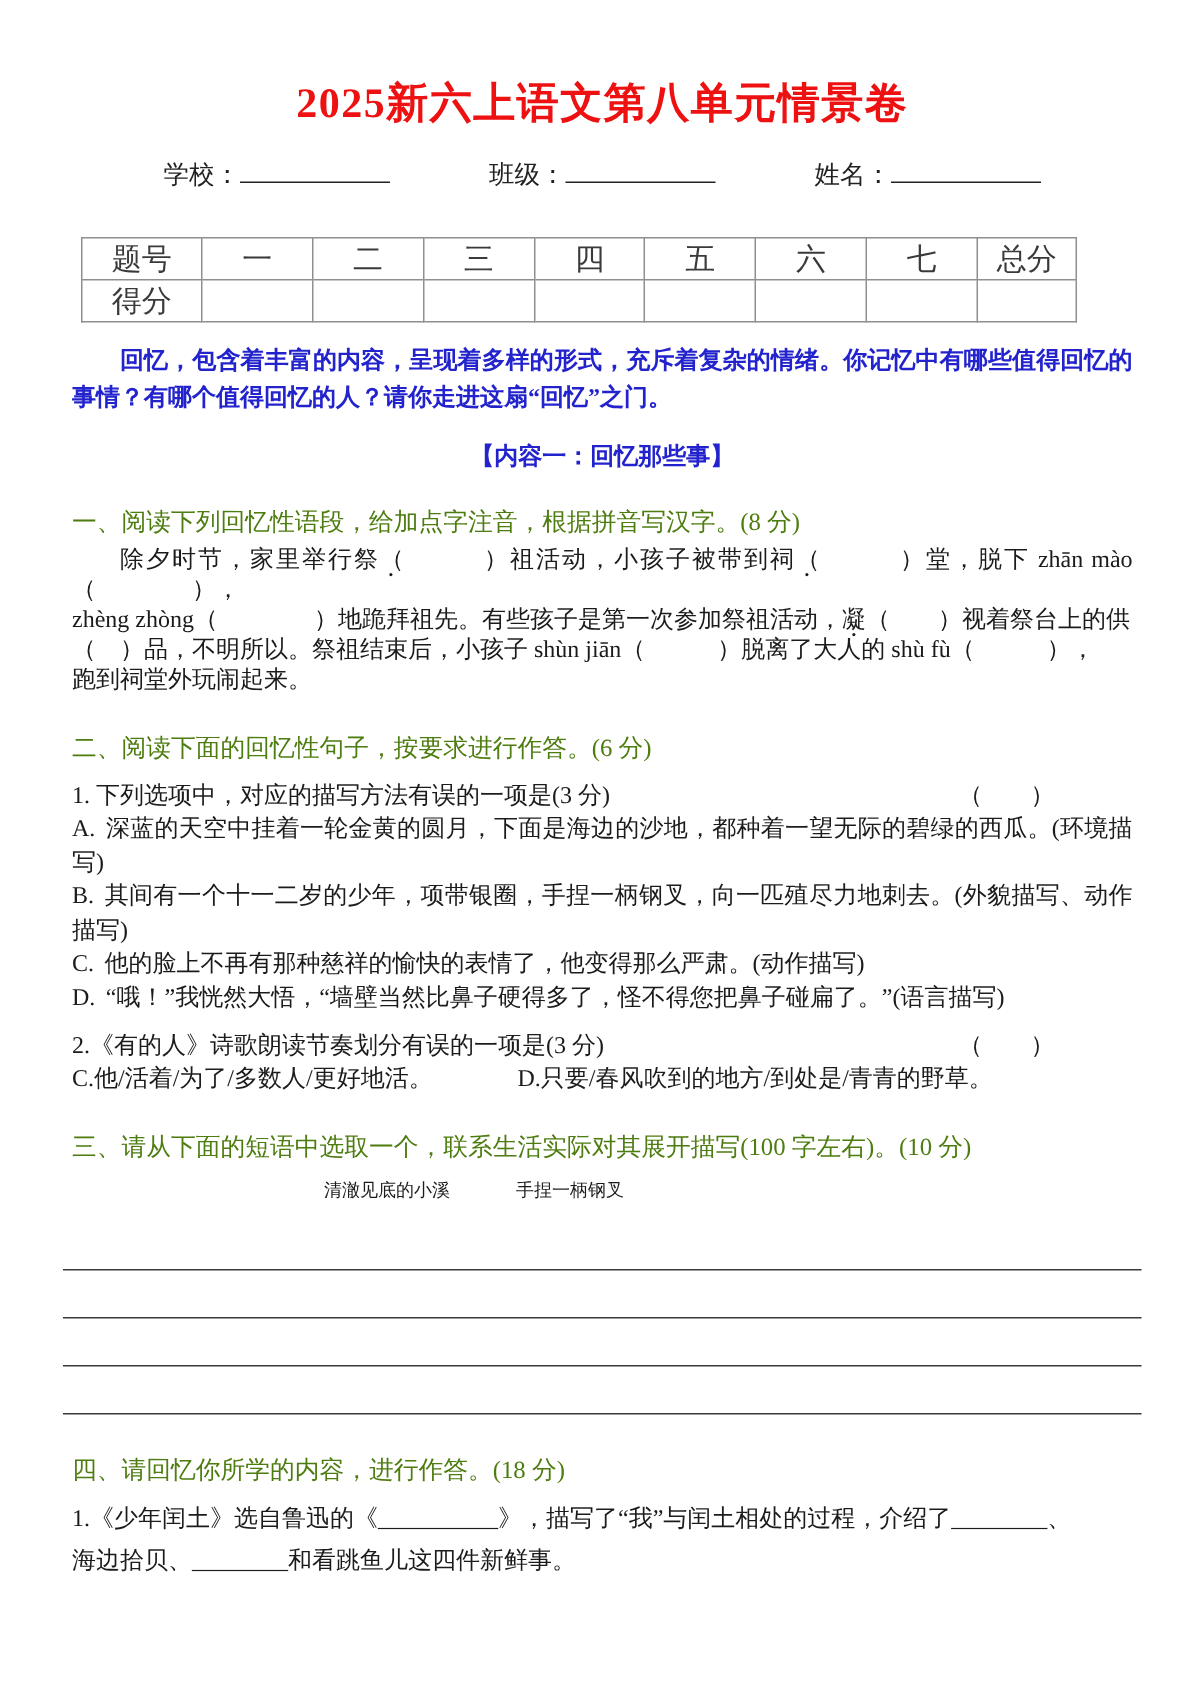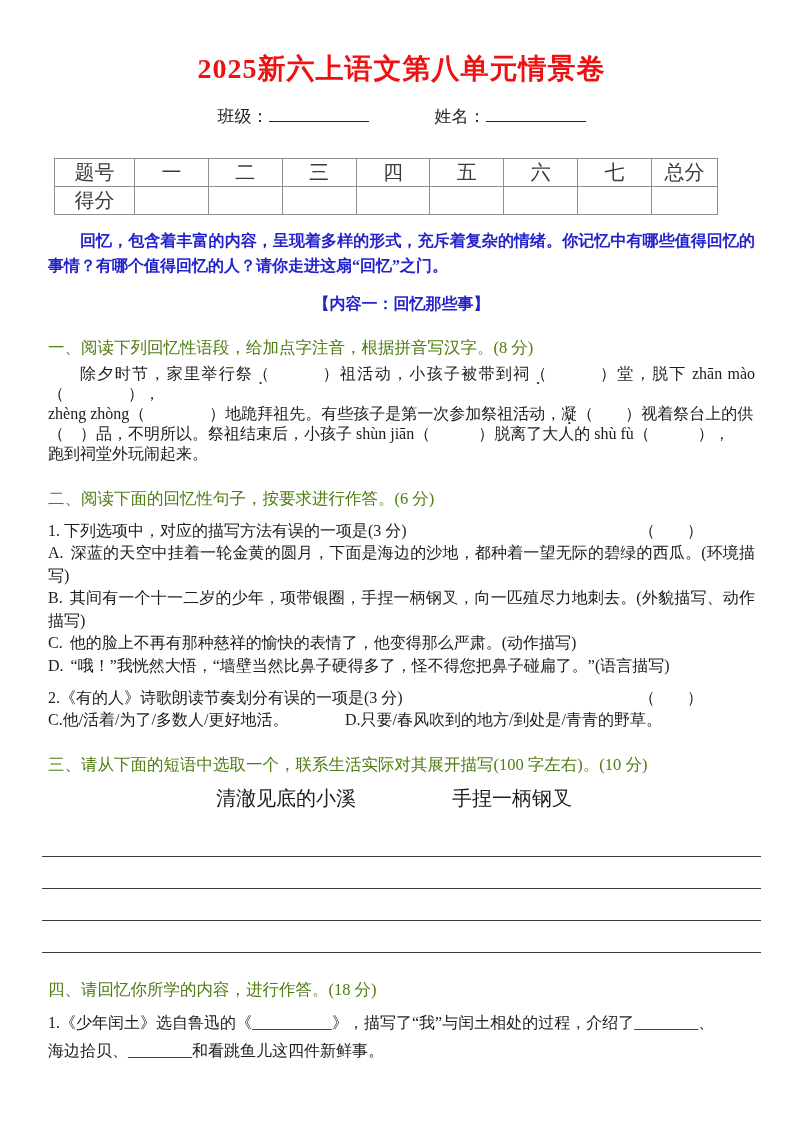--- a/index.html
+++ b/index.html
@@ -109,22 +109,22 @@
   }
   .opt .opt-label{margin-right:7px;}
   .opt-2col{
     display:flex;
     font-size:16px;
     line-height:22.5px;
   }
   .opt-2col .col1{width:297px;}
   .phrase-row{
     display:flex;
-    gap:96px;
-    font-size:20px;
+    gap:44px;
+    font-size:12px;
     margin:9px 0 0 168px;
   }
   .write-area{margin-top:13px;}
   .write-line{
     height:31px;
     border-bottom:1.5px solid #3a3a3a;
     margin:0 -6px 0 -6px;
   }
   .sec4-line{
     font-size:16px;
@@ -133,20 +133,21 @@
   .sec4-block{margin-top:8px;}
 </style>
 </head>
 <body>
 
 <div class="page">
 
   <h1 class="title">2025新六上语文第八单元情景卷</h1>
 
   <div class="info-row">
+    <span class="info-item"><span>学校：</span><span class="blank-underline"></span></span>
     <span class="info-item"><span>班级：</span><span class="blank-underline"></span></span>
     <span class="info-item"><span>姓名：</span><span class="blank-underline"></span></span>
   </div>
 
   <table class="score">
     <colgroup>
       <col style="width:80px">
         <col>
         <col>
         <col>

